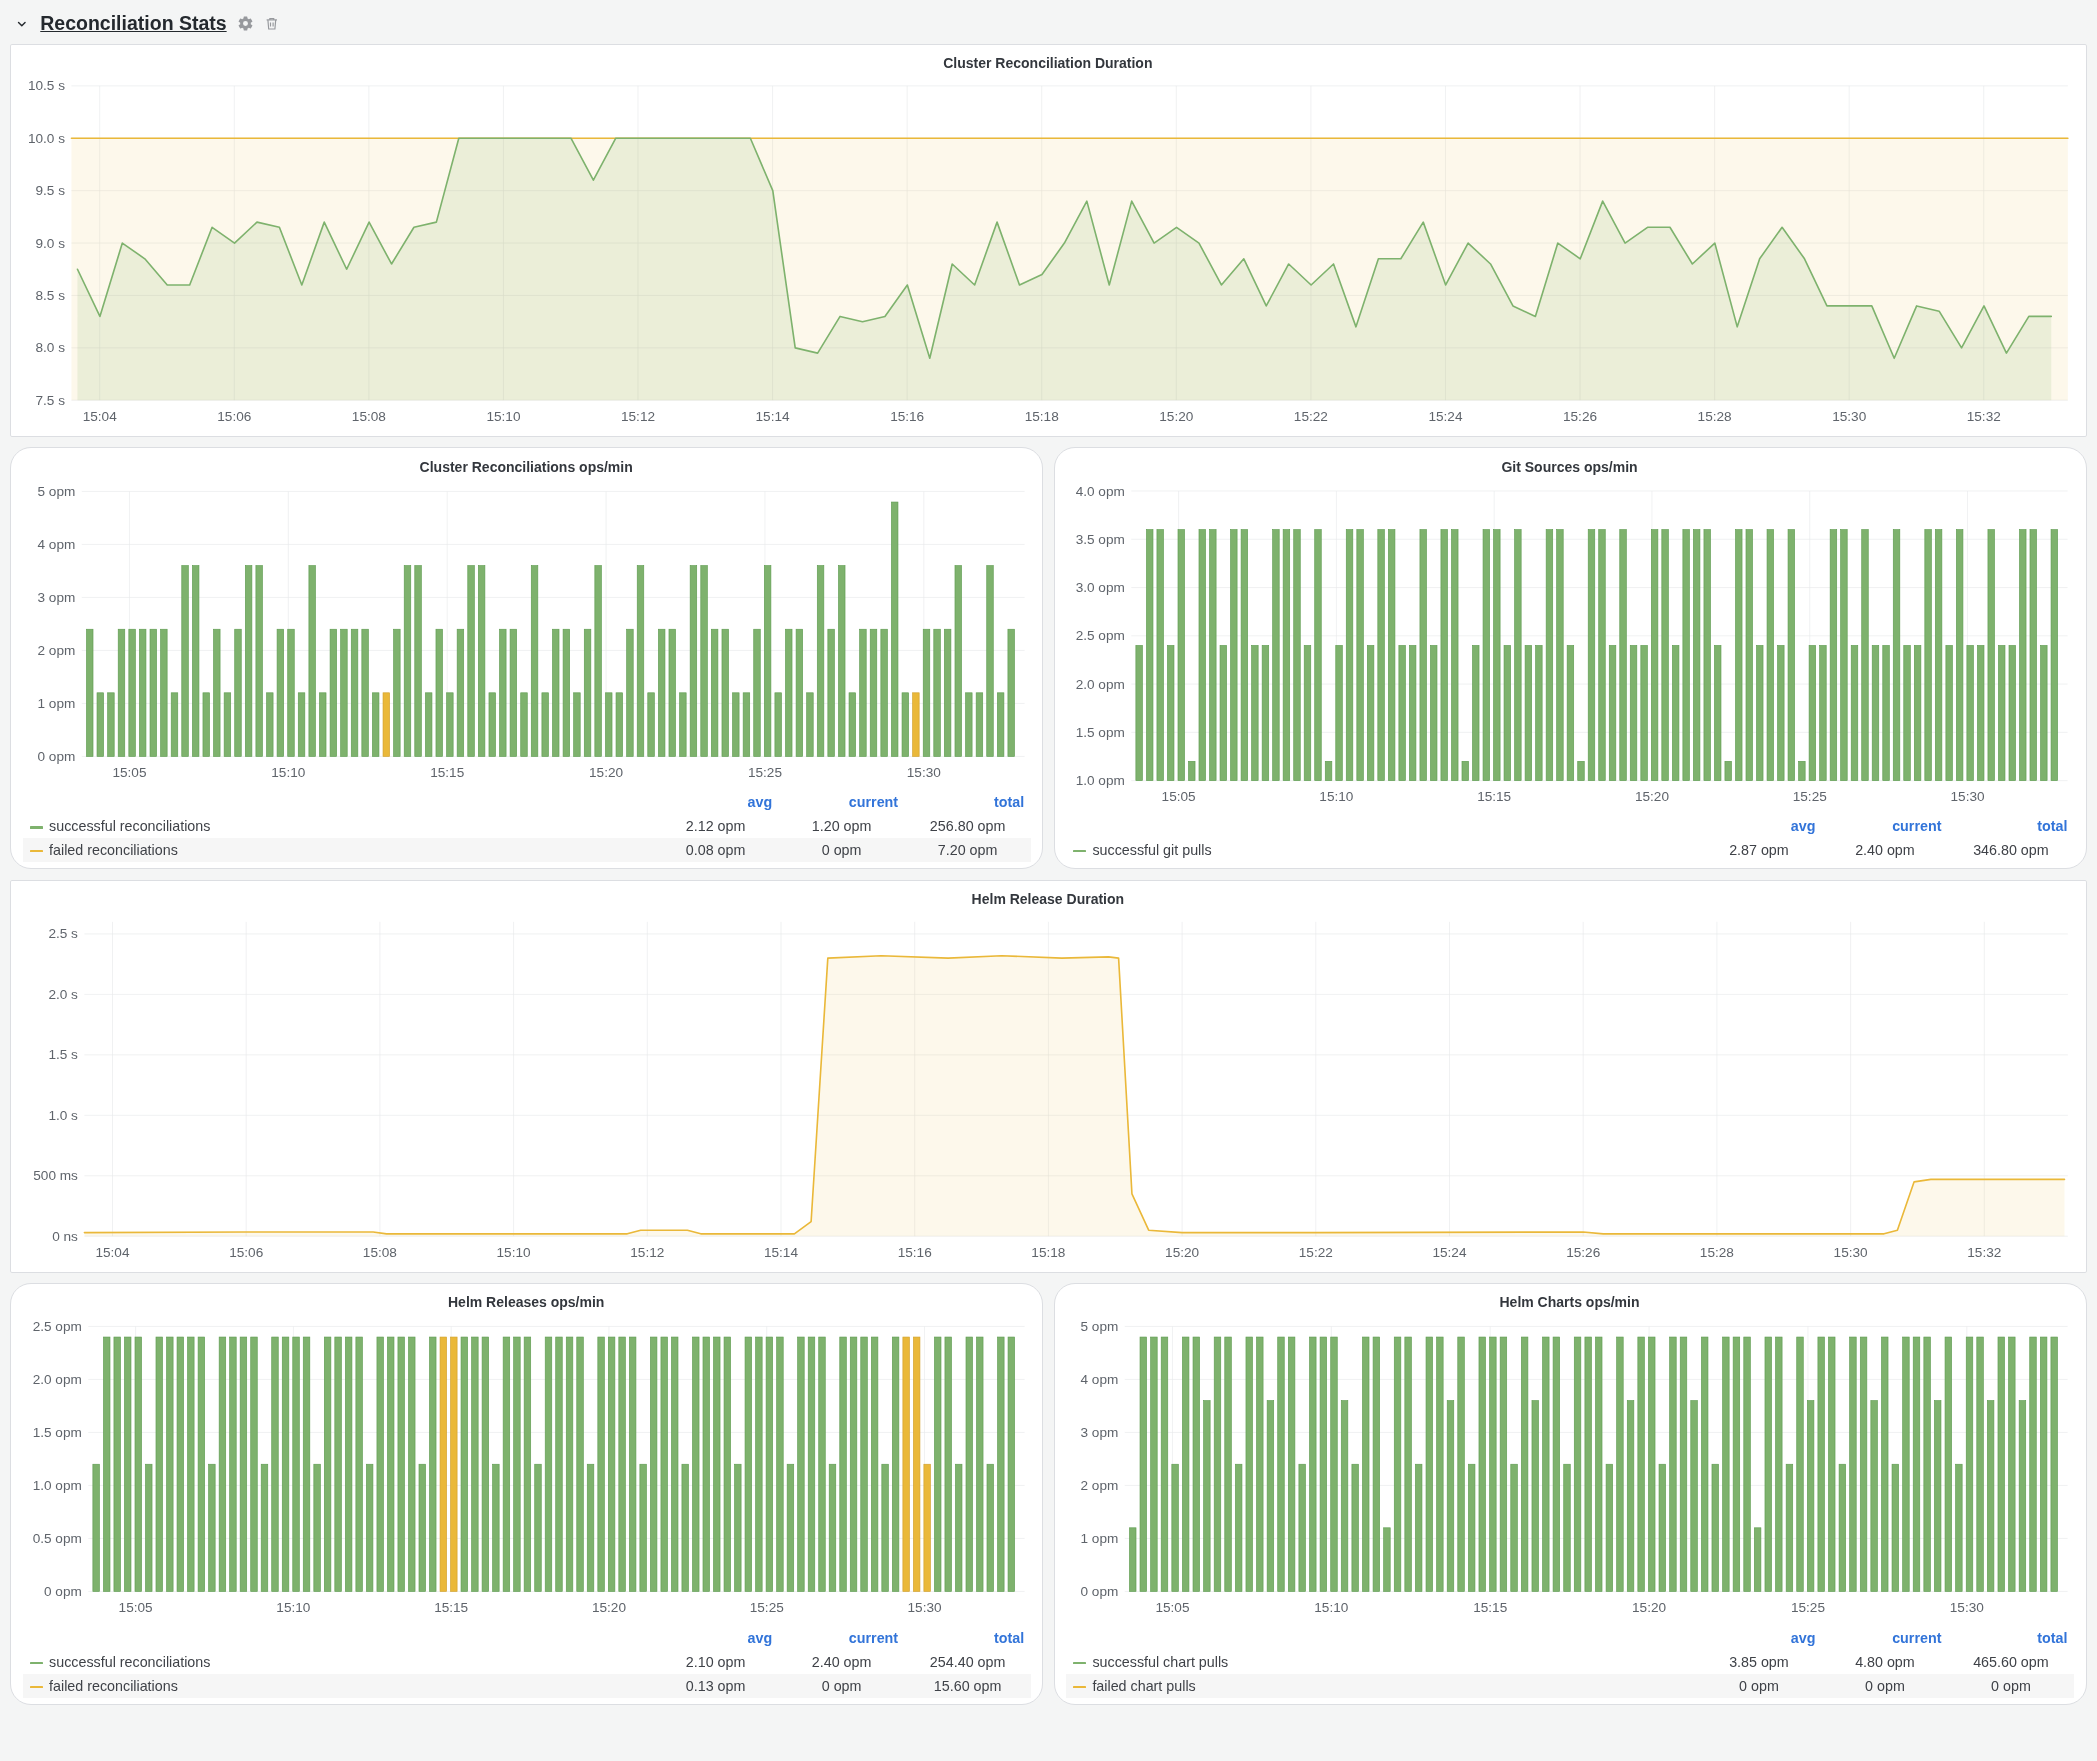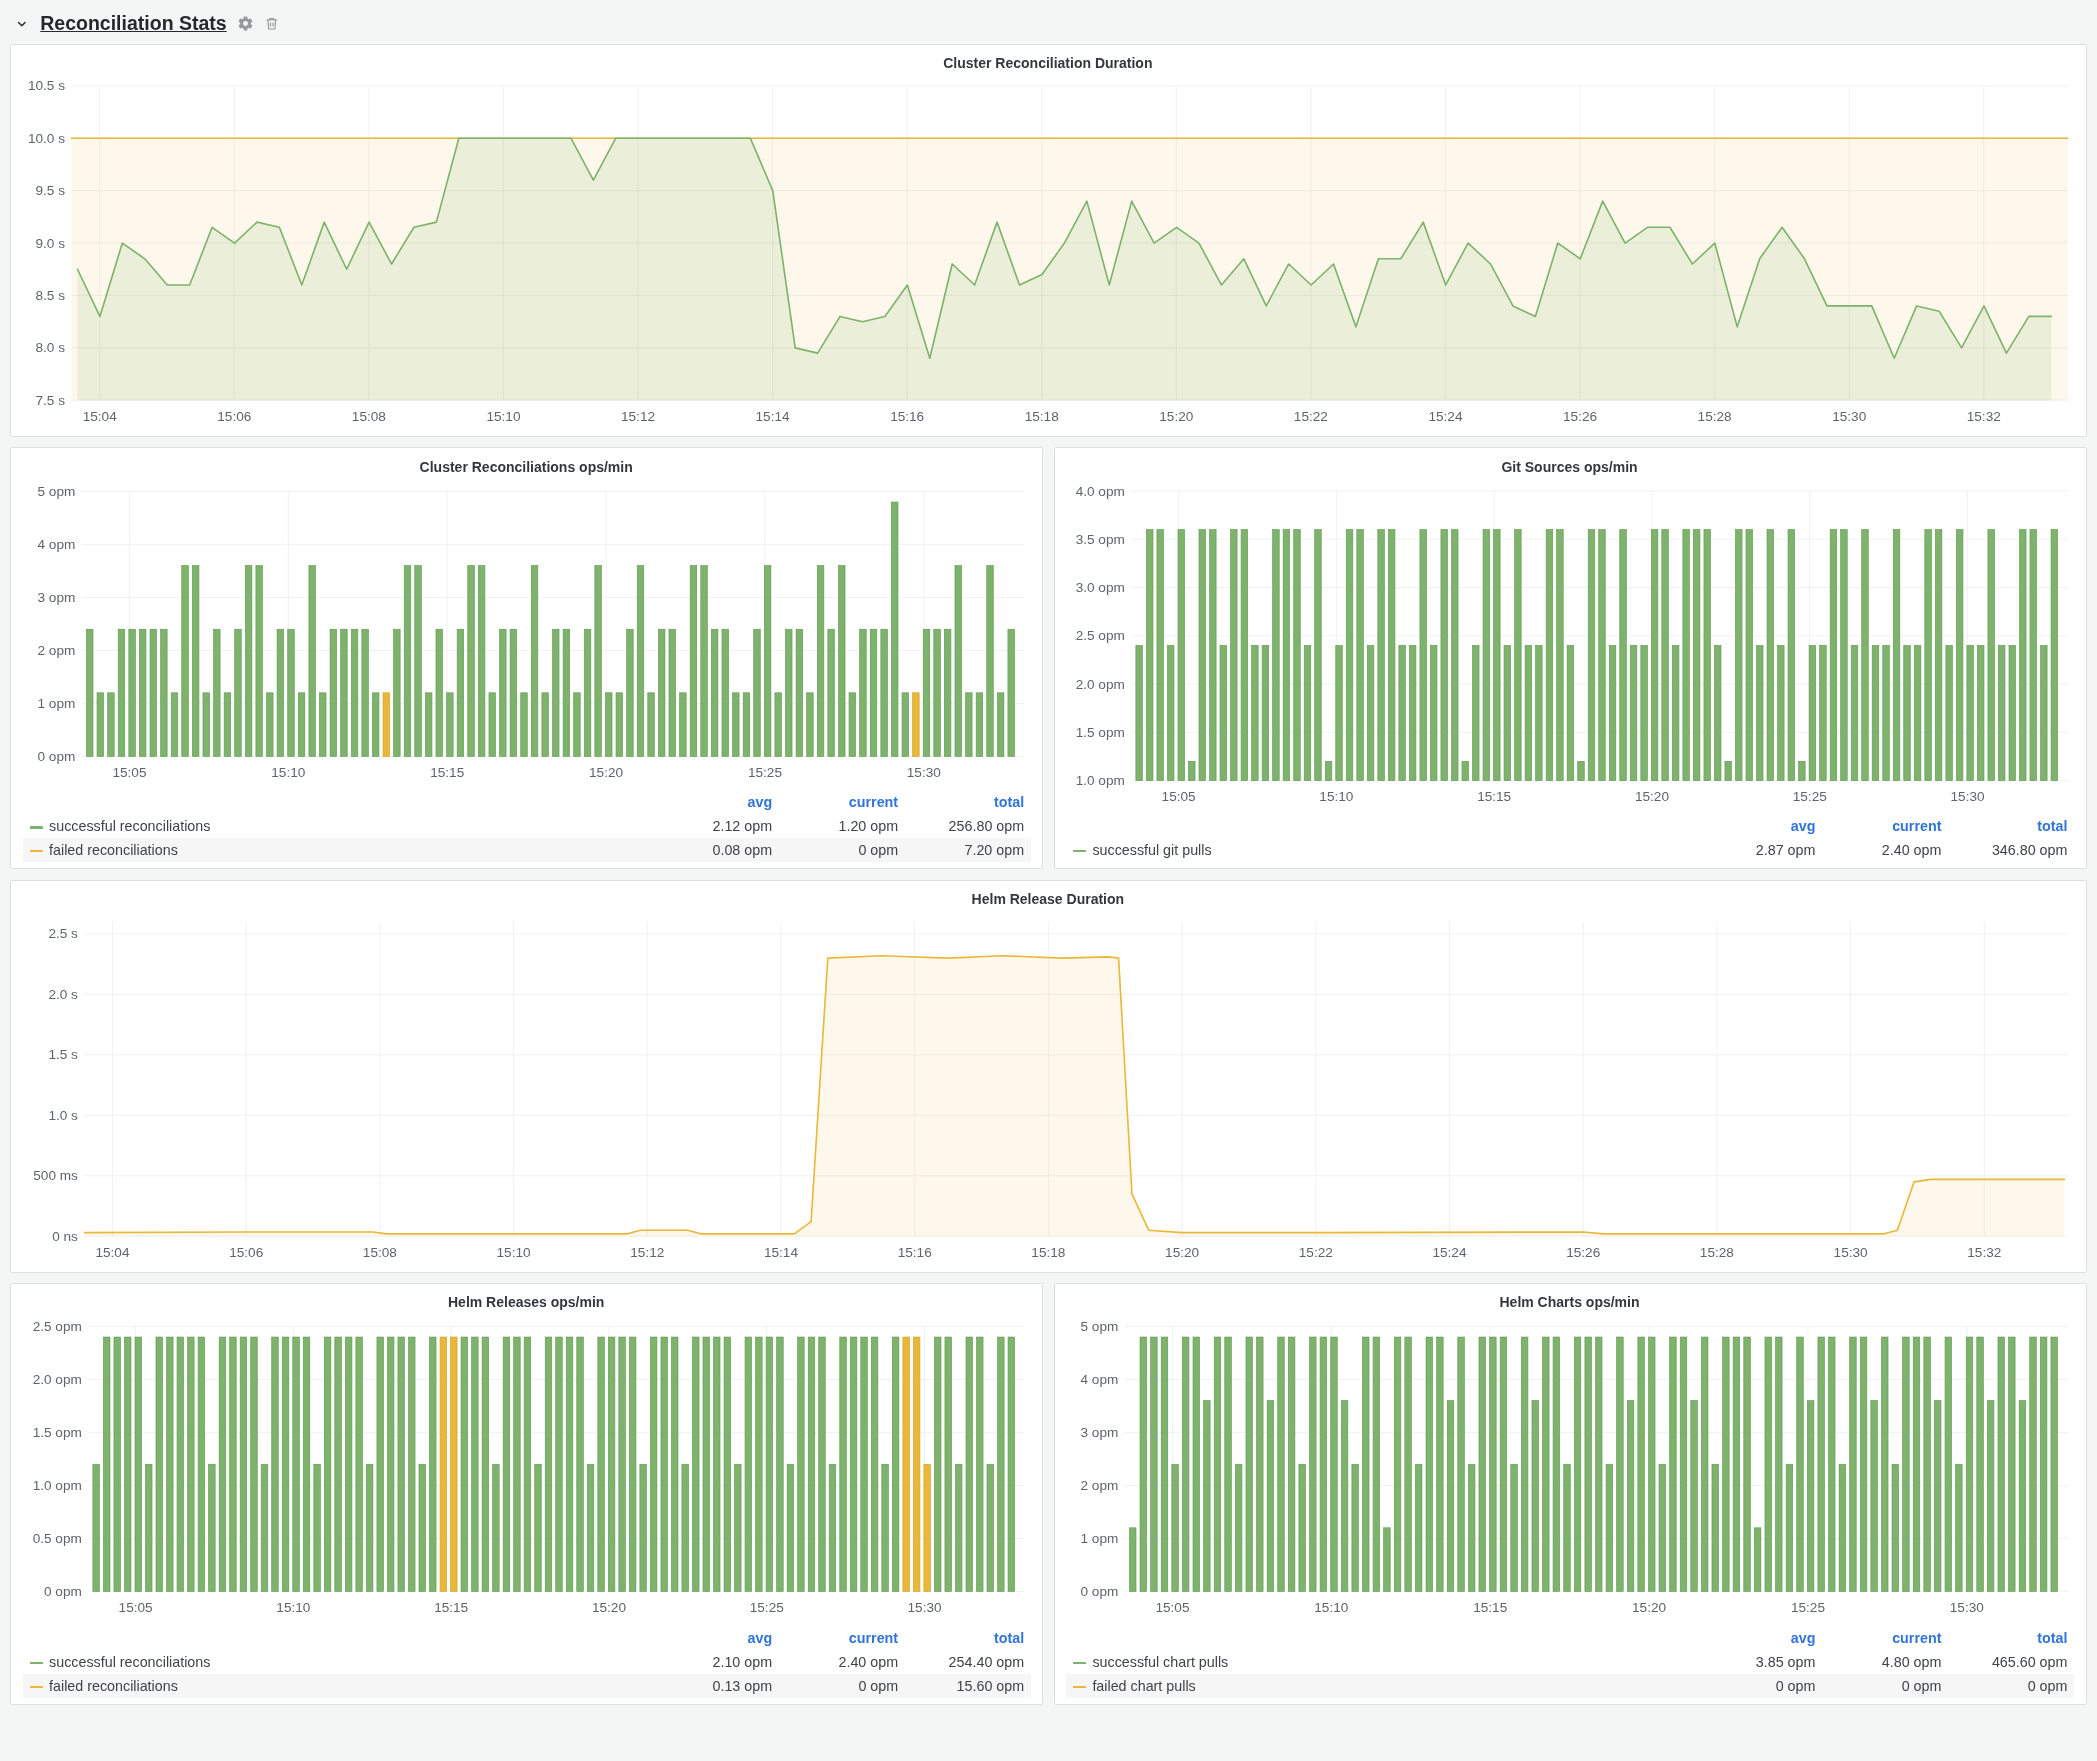--- a/index.html
+++ b/index.html
@@ -41,38 +41,38 @@
     text-align: center;
     font-size: 14px;
     font-weight: 600;
     color: #33373d;
     padding: 6.5px 0 3.9px 0;
     flex: 0 0 auto;
   }
   .panel-full { width: 100%; }
   .p1 { height: 393px; margin-bottom: 10.4px; }
   .row { display: flex; gap: 10.4px; margin-bottom: 10.4px; }
-  .row .panel { flex: 1 1 0; min-width: 0; }
+  .row .panel { flex: 1 1 0; min-width: 0; border-radius: 21px; }
   .r2 { height: 422px; }
   .p4 { height: 393px; margin-bottom: 10.4px; }
   .r3 { height: 422px; margin-bottom: 0; }
 
   .chart-wrap { flex: 1 1 auto; min-height: 0; }
   svg.chart { width: 100%; height: 100%; display: block; }
 
   .grid { stroke: #e8e9eb; stroke-width: 1; }
   .ytick { font: 21px "Liberation Sans", sans-serif; fill: #5f646b; text-anchor: end; }
   .xtick { font: 21px "Liberation Sans", sans-serif; fill: #5f646b; text-anchor: middle; }
 
   
   .legend { flex: 0 0 auto; padding: 2.6px 5.2px 1.3px 6.5px; }
   .legend-table { width: 100%; border-collapse: collapse; font-size: 14.3px; color: #3f4248; }
   .legend-table td { padding: 3.9px 6.5px; white-space: nowrap; }
   .legend-table .lh { color: #3274d9; text-align: right; width: 126px; font-weight: 600; }
-  .legend-table .lval { text-align: right; width: 126px; }
+  .legend-table .lval { text-align: center; width: 126px; }
   .legend-table .lname { text-align: left; }
   .legend-table tr.striped { background: rgba(0,0,0,0.035); }
   .lmark {
     display: inline-block;
     width: 13px; height: 2.6px;
     border-radius: 0.6px;
     vertical-align: middle;
     margin-right: 6.5px;
   }
 </style>

